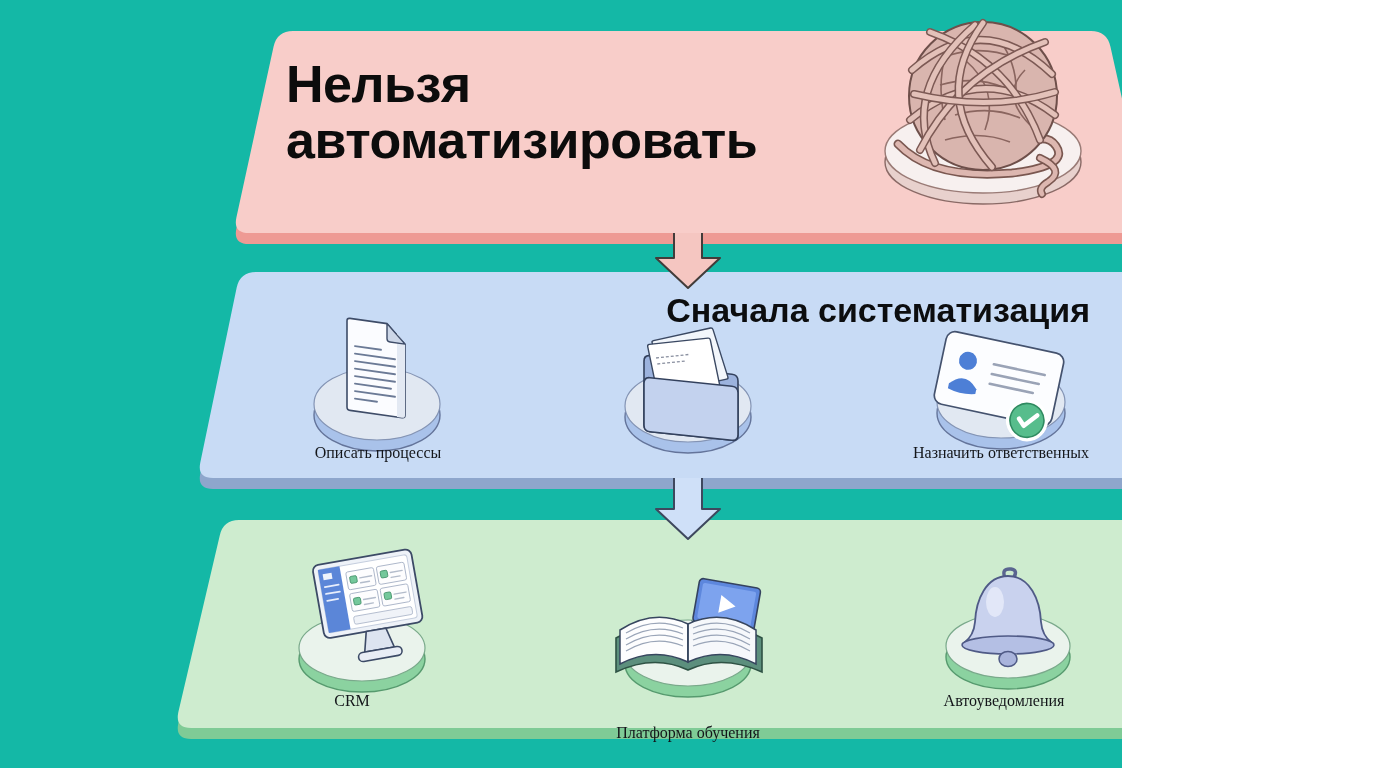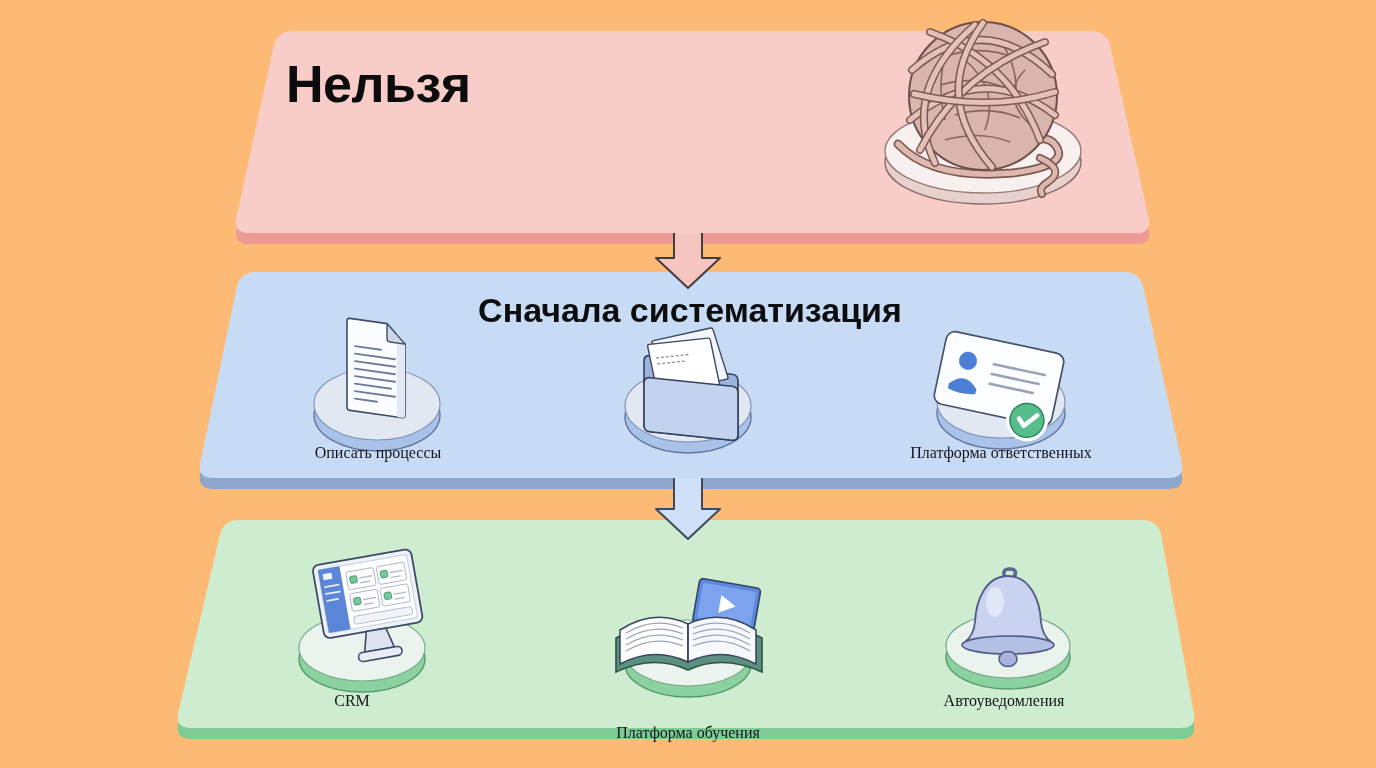--- a/index.html
+++ b/index.html
@@ -1,27 +1,27 @@
 <!DOCTYPE html>
 <html><head>
 <meta charset="utf-8">
 <style>
   html,body{margin:0;padding:0;background:#ffffff;}
   #canvas{
-    position:relative;width:1376px;height:768px;overflow:hidden;background:#fdba74;
+    position:relative;width:1122px;height:768px;overflow:hidden;background:#14b8a6;
     font-family:"Liberation Sans",sans-serif;
   }
   #art{position:absolute;left:0;top:0;}
   .txt{position:absolute;color:#0e0f11;white-space:nowrap;}
   .band1-title{
     left:286px;top:56px;font-size:52px;line-height:56px;font-weight:700;
     letter-spacing:-0.5px;color:#0c0c0c;
   }
   .band-title{
-    font-size:34px;font-weight:700;color:#0c0d0f;width:800px;text-align:center;
+    font-size:34px;font-weight:700;color:#0c0d0f;width:800px;text-align:right;
   }
   .item-label{
     font-size:16px;font-weight:400;color:#14161a;transform:translateX(-50%);font-family:Liberation Serif, serif;
   }
 </style>
 </head>
 <body>
 
 <div id="canvas">
 
@@ -209,24 +209,25 @@
     <path d="M -3,12 Q -7,2 3,3 Q 10,4 6,11" fill="none" stroke="#5a6590" stroke-width="3.5" stroke-linecap="round"></path>
     <path d="M 0,10 C -22,10 -32,34 -33,56 C -34,68 -40,74 -44,77 L 44,77 C 40,74 34,68 33,56 C 32,34 22,10 0,10 Z" fill="#c9d2ee" stroke="#4f5a86" stroke-width="1.8"></path>
     <ellipse cx="-13" cy="36" rx="9" ry="15" fill="#e6ebf9" opacity="0.85"></ellipse>
     <ellipse cx="0" cy="79" rx="46" ry="9" fill="#b4bfe4" stroke="#4f5a86" stroke-width="1.6"></ellipse>
     <ellipse cx="0" cy="93" rx="9" ry="7.5" fill="#a9b4dc" stroke="#4f5a86" stroke-width="1.5"></ellipse>
   </g>
 </svg>
 
   <div class="txt band1-title">
     <div>Нельзя</div>
+    <div>автоматизировать</div>
   </div>
 
   <div class="txt band-title" style="left:290px;top:291px">Сначала систематизация</div>
 
   <div class="txt item-label" style="left:378px;top:444px">Описать процессы</div>
-  <div class="txt item-label" style="left:1001px;top:444px">Платформа ответственных</div>
+  <div class="txt item-label" style="left:1001px;top:444px">Назначить ответственных</div>
 
   <div class="txt item-label" style="left:352px;top:692px">CRM</div>
   <div class="txt item-label" style="left:688px;top:724px">Платформа обучения</div>
   <div class="txt item-label" style="left:1004px;top:692px">Автоуведомления</div>
 
 </div>
 
 </body></html>

